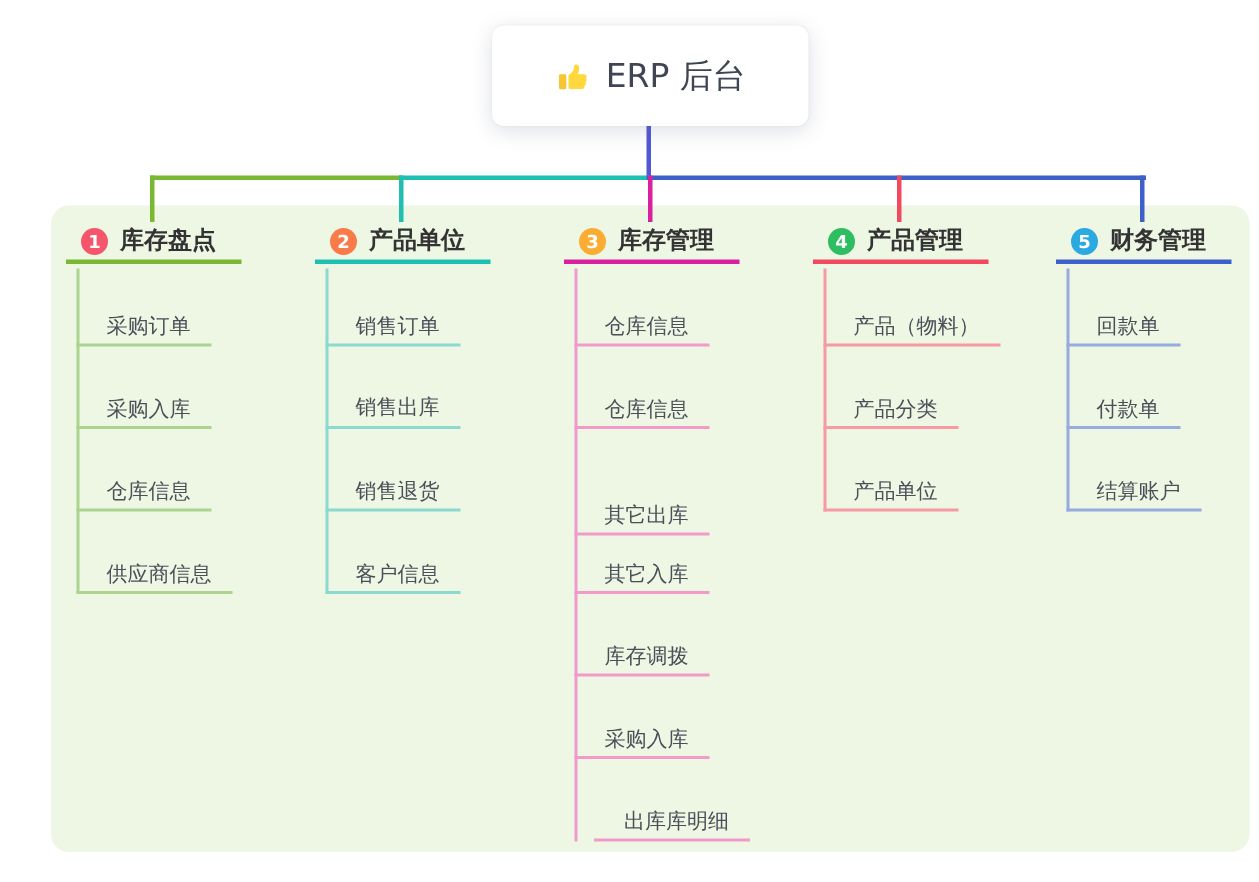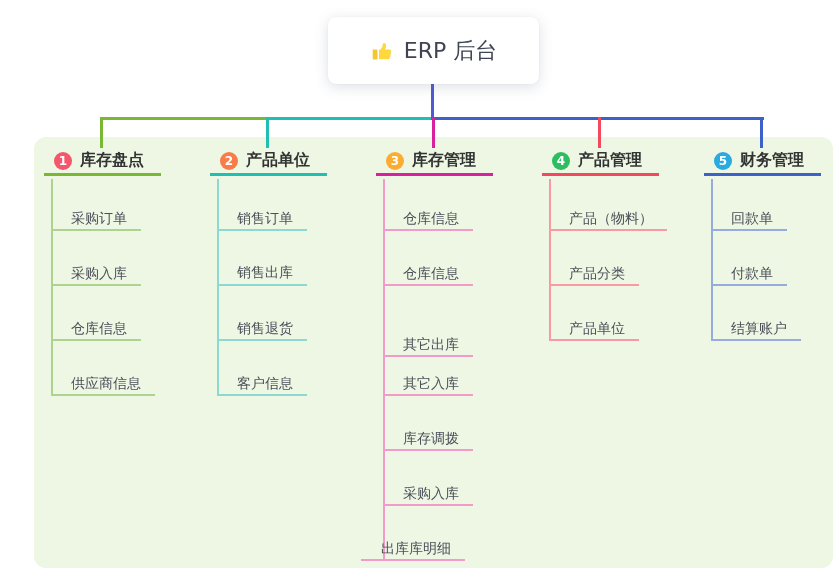--- a/index.html
+++ b/index.html
@@ -88,21 +88,21 @@
         <span class="badge" style="background: rgb(251, 173, 51);">3</span>
         <span class="branch-label">库存管理</span>
       </div>
       <div class="vline" style="left: 369px; top: 179px; height: 382px; background: rgb(242, 155, 203);"></div>
       <div class="sub-item" style="left: 369px; top: 207px; border-bottom-color: rgb(242, 155, 203);">仓库信息</div>
       <div class="sub-item" style="left: 369px; top: 262px; border-bottom-color: rgb(242, 155, 203);">仓库信息</div>
       <div class="sub-item" style="left: 369px; top: 333px; border-bottom-color: rgb(242, 155, 203);">其它出库</div>
       <div class="sub-item" style="left: 369px; top: 372px; border-bottom-color: rgb(242, 155, 203);">其它入库</div>
       <div class="sub-item" style="left: 369px; top: 427px; border-bottom-color: rgb(242, 155, 203);">库存调拨</div>
       <div class="sub-item" style="left: 369px; top: 482px; border-bottom-color: rgb(242, 155, 203);">采购入库</div>
-      <div class="sub-item" style="left: 347px; top: 537px; border-bottom-color: rgb(242, 155, 203);">出库库明细</div>
+      <div class="sub-item" style="left: 382px; top: 537px; border-bottom-color: rgb(242, 155, 203);">出库库明细</div>
       <div class="line" style="left: 584px; top: 117px; width: 3px; height: 31px; background: rgb(242, 73, 94);"></div>
       <div class="branch-header" style="left: 528px; top: 148px; border-bottom-color: rgb(242, 73, 94);">
         <span class="badge" style="background: rgb(46, 189, 96);">4</span>
         <span class="branch-label">产品管理</span>
       </div>
       <div class="vline" style="left: 535px; top: 179px; height: 162px; background: rgb(247, 154, 164);"></div>
       <div class="sub-item" style="left: 535px; top: 207px; border-bottom-color: rgb(247, 154, 164);">产品（物料）</div>
       <div class="sub-item" style="left: 535px; top: 262px; border-bottom-color: rgb(247, 154, 164);">产品分类</div>
       <div class="sub-item" style="left: 535px; top: 317px; border-bottom-color: rgb(247, 154, 164);">产品单位</div>
       <div class="line" style="left: 746px; top: 117px; width: 3px; height: 31px; background: rgb(61, 96, 201);"></div>

